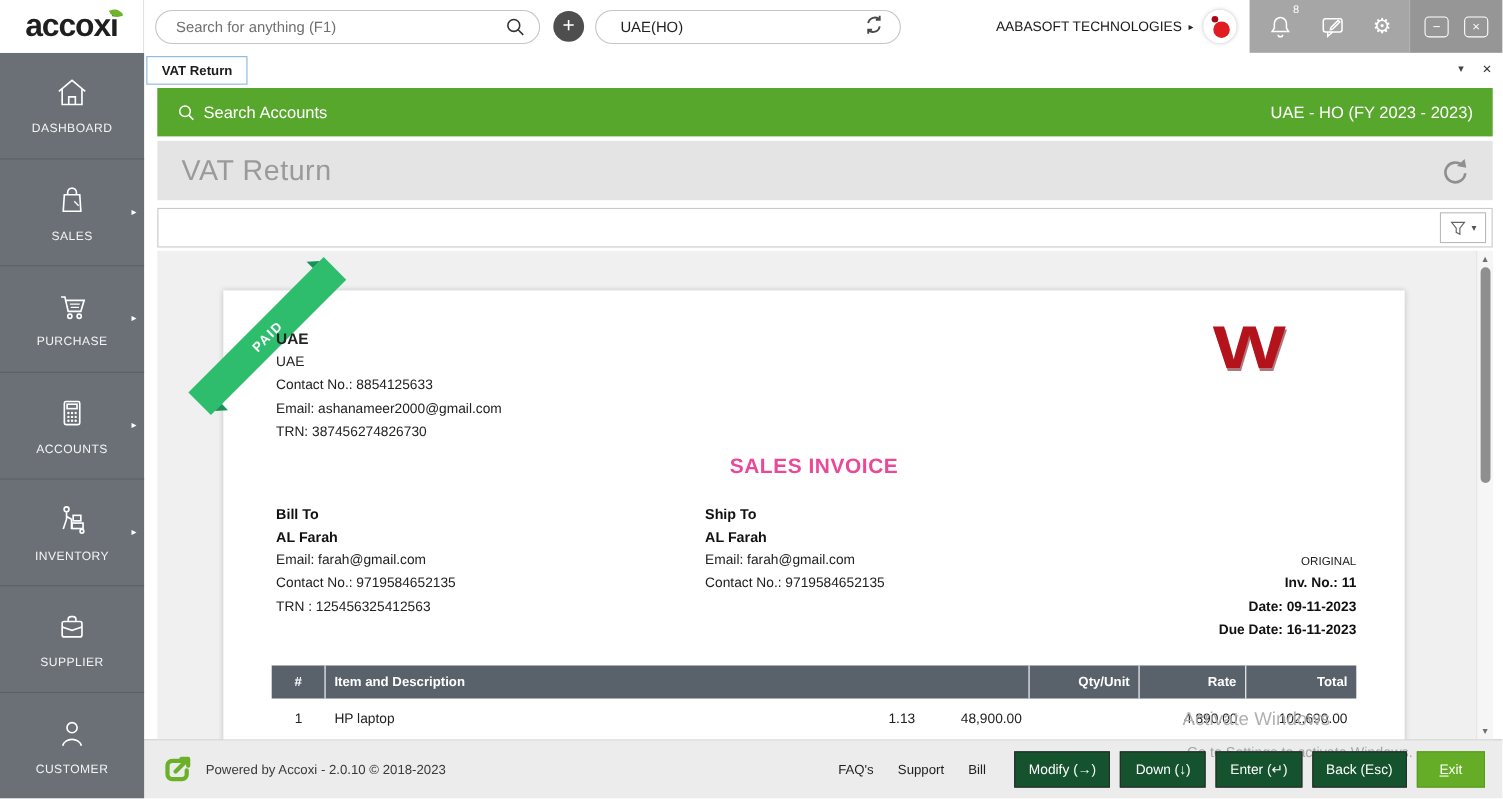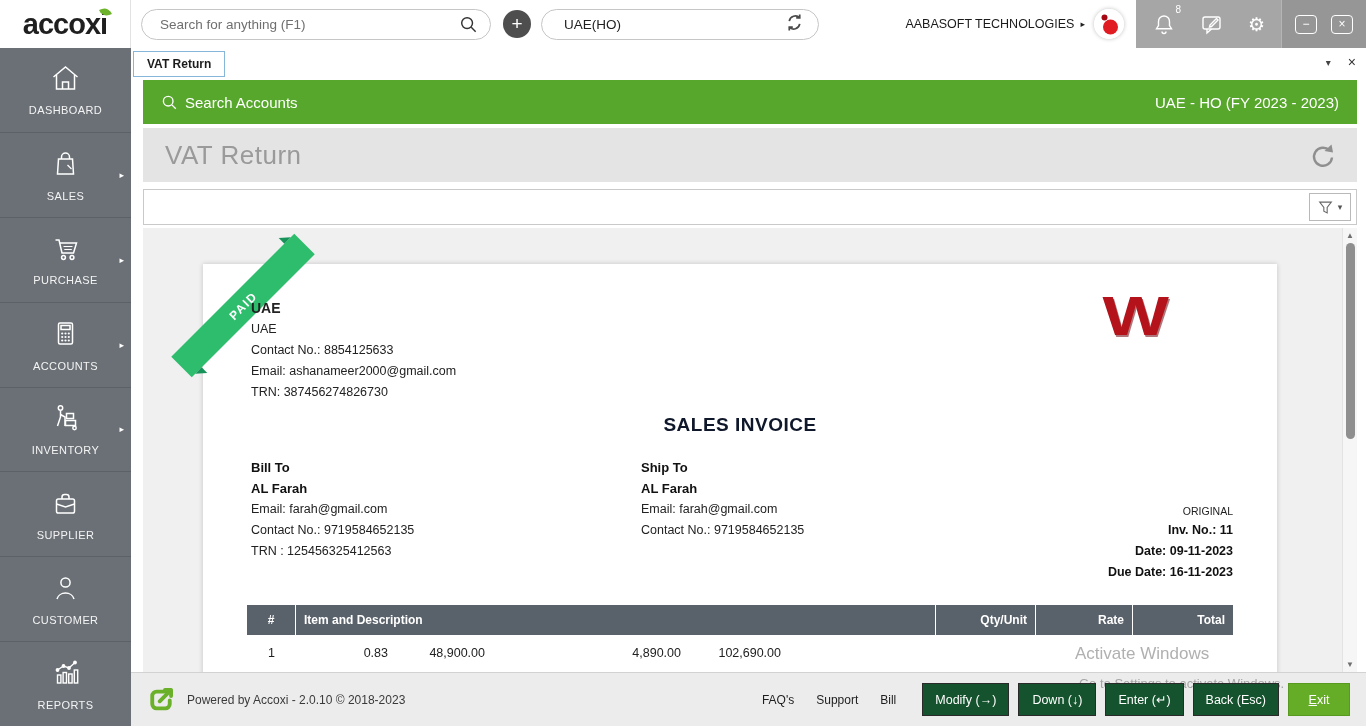--- a/index.html
+++ b/index.html
@@ -67,21 +67,21 @@
   .vthumb { position:absolute; top:15px; left:3px; width:9px; height:196px; background:#8f8f8f; border-radius:5px; cursor:pointer; }
 
   
   .ribbon { position:absolute; left:-47px; top:27px; width:174px; height:29px; background:#2dbd6d; transform:rotate(-45deg); display:flex; align-items:center; justify-content:center; font-size:12px; font-weight:bold; color:#fff; letter-spacing:1.5px; }
   .ribbon::before { content:""; position:absolute; left:5px; bottom:-8px; border-top:8px solid #17935a; border-left:9px solid transparent; }
   .ribbon::after { content:""; position:absolute; right:5px; top:-8px; border-bottom:8px solid #17935a; border-right:9px solid transparent; }
 
   .company-block { position:absolute; left:48px; top:34px; font-size:12.5px; line-height:21px; color:#222; }
   .company-name { font-size:14px; font-weight:bold; }
   .w-logo { position:absolute; right:108px; top:20px; font-size:55px; font-weight:800; color:#b5131c; transform:scaleX(1.28); transform-origin:center right; text-shadow:1px 2px 0 rgba(110,8,14,.55); }
-  .doc-title { position:absolute; left:0; right:0; top:150px; text-align:center; font-size:19px; font-weight:bold; color:#0f172a; letter-spacing:.5px; }
+  .doc-title { position:absolute; left:0; right:0; top:150px; text-align:center; font-size:19px; font-weight:bold; color:#ec4899; letter-spacing:.5px; }
 
   .parties { position:absolute; left:48px; right:44px; top:193px; display:flex; }
   .bill { width:390px; } .ship { width:420px; }
   .meta { margin-left:auto; text-align:right; padding-top:46px; }
   .p-head { font-weight:bold; font-size:13px; line-height:21px; color:#111; }
   .p-name { font-weight:bold; font-size:13px; line-height:21px; color:#111; }
   .p-line { font-size:12.5px; line-height:21px; color:#222; }
   .m-orig { font-size:10.5px; line-height:17px; color:#222; }
   .m-line { font-size:12.5px; font-weight:bold; line-height:21px; color:#111; }
 
@@ -245,34 +245,20 @@
           <path d="M7 16 L16 19 L25 16"></path>
         </svg></span>
     <span class="side-label">SUPPLIER</span>
   </div>
   <div class="side-item">
     <span><svg width="33" height="31" viewBox="0 0 32 31" fill="none" stroke="#fff" stroke-width="1.5">
           <circle cx="16" cy="10.5" r="4.6"></circle>
           <path d="M7.5 27 a8.7 7.5 0 0 1 17 0"></path>
         </svg></span>
     <span class="side-label">CUSTOMER</span>
-  </div>
-  <div class="side-item">
-    <span><svg width="33" height="31" viewBox="0 0 32 31" fill="none" stroke="#fff" stroke-width="1.4">
-          <rect x="8" y="18" width="3.4" height="8"></rect>
-          <rect x="13.6" y="15.5" width="3.4" height="10.5"></rect>
-          <rect x="19.2" y="17" width="3.4" height="9"></rect>
-          <rect x="24.8" y="13" width="3.4" height="13"></rect>
-          <path d="M8 13 L14 9 L19.5 11 L25.5 5.5"></path>
-          <circle cx="8" cy="13" r="1.2" fill="#fff"></circle>
-          <circle cx="14" cy="9" r="1.2" fill="#fff"></circle>
-          <circle cx="19.5" cy="11" r="1.2" fill="#fff"></circle>
-          <circle cx="25.5" cy="5.5" r="1.2" fill="#fff"></circle>
-        </svg></span>
-    <span class="side-label">REPORTS</span>
   </div>
 </div>
 
 <div class="main">
 
   <div class="tabstrip">
     <div class="tab">
       <span>VAT Return</span>
     </div>
     <div class="tabstrip-icons">
@@ -357,21 +343,22 @@
         <div class="inv-table">
           <div class="thead">
             <div class="th c0">#</div>
             <div class="th c1">Item and Description</div>
             <div class="th c2">Qty/Unit</div>
             <div class="th c3">Rate</div>
             <div class="th c5">Total</div>
           </div>
           <div class="trow">
             <div class="td c0">1</div>
-            <div class="td c2">0.83</div>
+            <div class="td c1">HP laptop</div>
+            <div class="td c2">1.13</div>
             <div class="td c3">48,900.00</div>
             <div class="td c4">4,890.00</div>
             <div class="td c5">102,690.00</div>
           </div>
         </div>
 
       </div>
 
       <div class="vscroll">
         <span class="scroll-arrow up">▲</span>

